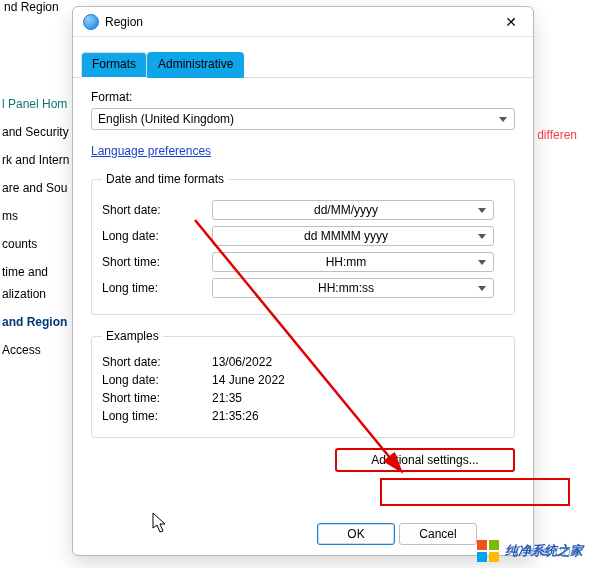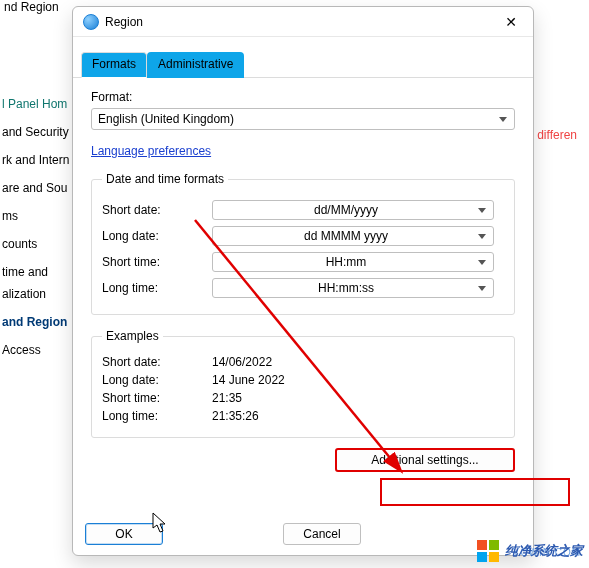--- a/index.html
+++ b/index.html
@@ -38,21 +38,21 @@
   .inner-select::after { content:""; position:absolute; right:7px; top:7px; width:0; height:0; border-left:4px solid transparent; border-right:4px solid transparent; border-top:5px solid #555;}
 
   .ex-row { display:flex; margin:4px 0; }
   .ex-row .lab { width:110px; }
   .ex-row .val { }
 
   .add-settings-btn { float:right; width:180px; height:24px; border:1px solid #bfbfbf; border-radius:3px; background:#fdfdfd; font-size:12px; cursor:pointer; margin-top:10px; }
   .red-box { border:2.5px solid #e00000 !important; }
   .red-frame { position:absolute; border:2.5px solid #e00000; pointer-events:none; }
 
-  .footer { display:flex; justify-content:space-between; gap:16px; padding:8px 12px 10px 12px; }
+  .footer { display:flex; justify-content:flex-end; gap:4px; padding:8px 12px 10px 12px; }
   .btn { width:78px; height:22px; border:1px solid #bfbfbf; border-radius:3px; background:#fdfdfd; font-size:12px; cursor:pointer;}
   .btn.primary { border-color:#1a7fd6; box-shadow:0 0 0 1px rgba(26,127,214,.25) inset; }
 
   .arrow-svg { position:absolute; pointer-events:none; }
 
   .watermark { position:absolute; right:6px; bottom:6px; display:flex; align-items:center; gap:6px; font-size:13px; font-style:italic; font-weight:600; color:#2d5ab0; pointer-events:none;}
   .wm-logo { display:grid; grid-template-columns:10px 10px; grid-template-rows:10px 10px; gap:2px; }
   .wm-logo span:nth-child(1){background:#f25022;} .wm-logo span:nth-child(2){background:#7fba00;}
   .wm-logo span:nth-child(3){background:#00a4ef;} .wm-logo span:nth-child(4){background:#ffb900;}
   .wm-url { position:absolute; right:8px; bottom:10px; font-size:10px; color:#6fa5e6; letter-spacing:1px; pointer-events:none;}
@@ -129,21 +129,21 @@
               <span>HH:mm:ss</span>
             </div>
           </div>
       </div>
     </fieldset>
 
     <fieldset>
       <legend>Examples</legend>
       <div class="ex-row">
           <div class="lab">Short date:</div>
-          <div class="val">14/06/2022</div>
+          <div class="val">13/06/2022</div>
         </div>
       <div class="ex-row">
           <div class="lab">Long date:</div>
           <div class="val">14 June 2022</div>
         </div>
       <div class="ex-row">
           <div class="lab">Short time:</div>
           <div class="val">21:35</div>
         </div>
       <div class="ex-row">

